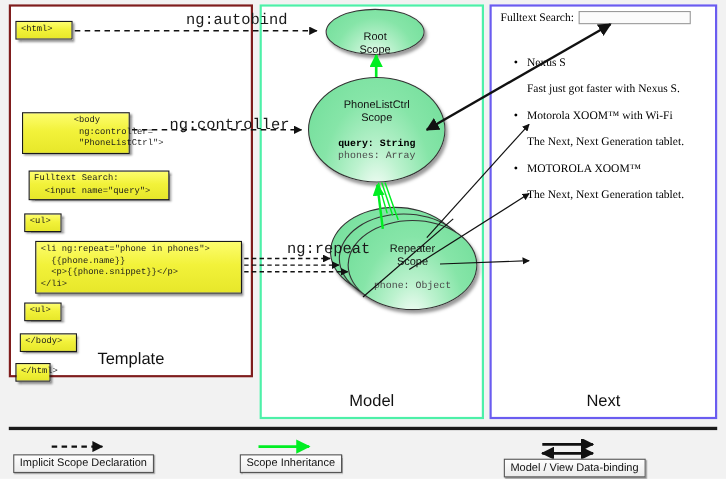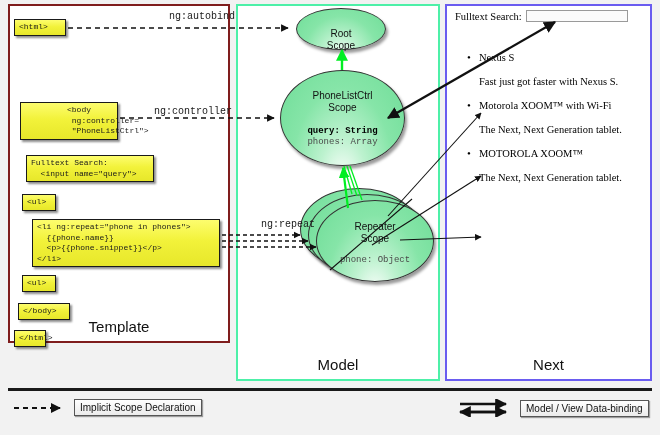--- a/index.html
+++ b/index.html
@@ -91,21 +91,21 @@
   #scope-rep-b3 { left: 300px; top: 188px; width: 118px; height: 82px; }
   #scope-rep-b2 { left: 308px; top: 194px; width: 118px; height: 82px; }
   #scope-rep-b1 { left: 316px; top: 200px; width: 118px; height: 82px; }
   #scope-rep-b1 .title { padding-top: 20px; }
   #scope-rep-b1 .props { margin-top: 10px; }
 
   
   .edge-label {
     position: absolute;
     font-family: "Liberation Mono", monospace;
-    font-size: 10px;
+    font-size: 14px;
     color: #1a1a1a;
     white-space: nowrap;
     padding-left: 21px;
   }
   #lbl-autobind   { left: 148px; top: 11px; }
   #lbl-controller { left: 133px; top: 106px; }
   #lbl-repeat     { left: 240px; top: 219px; }
 
   
   #view-content {
@@ -159,21 +159,21 @@
     left: 0; top: 388px;
     width: 660px; height: 47px;
     background: #f2f2f2;
   }
   #legend-rule {
     position: absolute;
     left: 8px; top: 0;
     width: 644px; height: 3px;
     background: #1a1a1a;
   }
-  .legend-item { position: absolute; top: 11px; display: flex; align-items: center; }
+  .legend-item { position: absolute; top: 11px; display: flex; align-items: center; flex-direction: column; }
   #legend-item-implicit    { left: 12px; }
   #legend-item-inheritance { left: 218px; }
   #legend-item-databinding { left: 458px; }
   .legend-chip {
     border: 1px solid #555;
     background: linear-gradient(to bottom,#fefefe 0%,#ebebeb 100%);
     box-shadow: 1px 1px 1px rgba(0,0,0,0.35);
     font-family: "Liberation Sans", sans-serif;
     font-size: 10px;
     color: #111;
@@ -357,20 +357,31 @@
         <defs>
           <marker id="lg-a1" viewBox="0 0 10 10" refX="9" refY="5" markerWidth="5" markerHeight="5" orient="auto">
             <path d="M 0 0 L 10 5 L 0 10 z" fill="#111111"></path>
           </marker>
         </defs>
         <line x1="2" y1="7" x2="48" y2="7" stroke="#111111" stroke-width="2" stroke-dasharray="5,4" marker-end="url(#lg-a1)"></line>
       </svg>
       <span class="legend-chip">Implicit Scope Declaration</span>
     </div>
 
+    <div class="legend-item" id="legend-item-inheritance">
+      <svg class="legend-arrow" width="56" height="14" viewBox="0 0 56 14">
+        <defs>
+          <marker id="lg-a2" viewBox="0 0 10 10" refX="9" refY="5" markerWidth="5" markerHeight="5" orient="auto">
+            <path d="M 0 0 L 10 5 L 0 10 z" fill="#00ee22"></path>
+          </marker>
+        </defs>
+        <line x1="2" y1="7" x2="48" y2="7" stroke="#00ee22" stroke-width="2.6" marker-end="url(#lg-a2)"></line>
+      </svg>
+      <span class="legend-chip">Scope Inheritance</span>
+    </div>
 
     <div class="legend-item" id="legend-item-databinding">
       <svg class="legend-arrow" width="56" height="18" viewBox="0 0 56 18">
         <defs>
           <marker id="lg-a3" viewBox="0 0 10 10" refX="9" refY="5" markerWidth="5" markerHeight="5" orient="auto">
             <path d="M 0 0 L 10 5 L 0 10 z" fill="#111111"></path>
           </marker>
           <marker id="lg-a4" viewBox="0 0 10 10" refX="9" refY="5" markerWidth="5" markerHeight="5" orient="auto">
             <path d="M 0 0 L 10 5 L 0 10 z" fill="#111111"></path>
           </marker>

